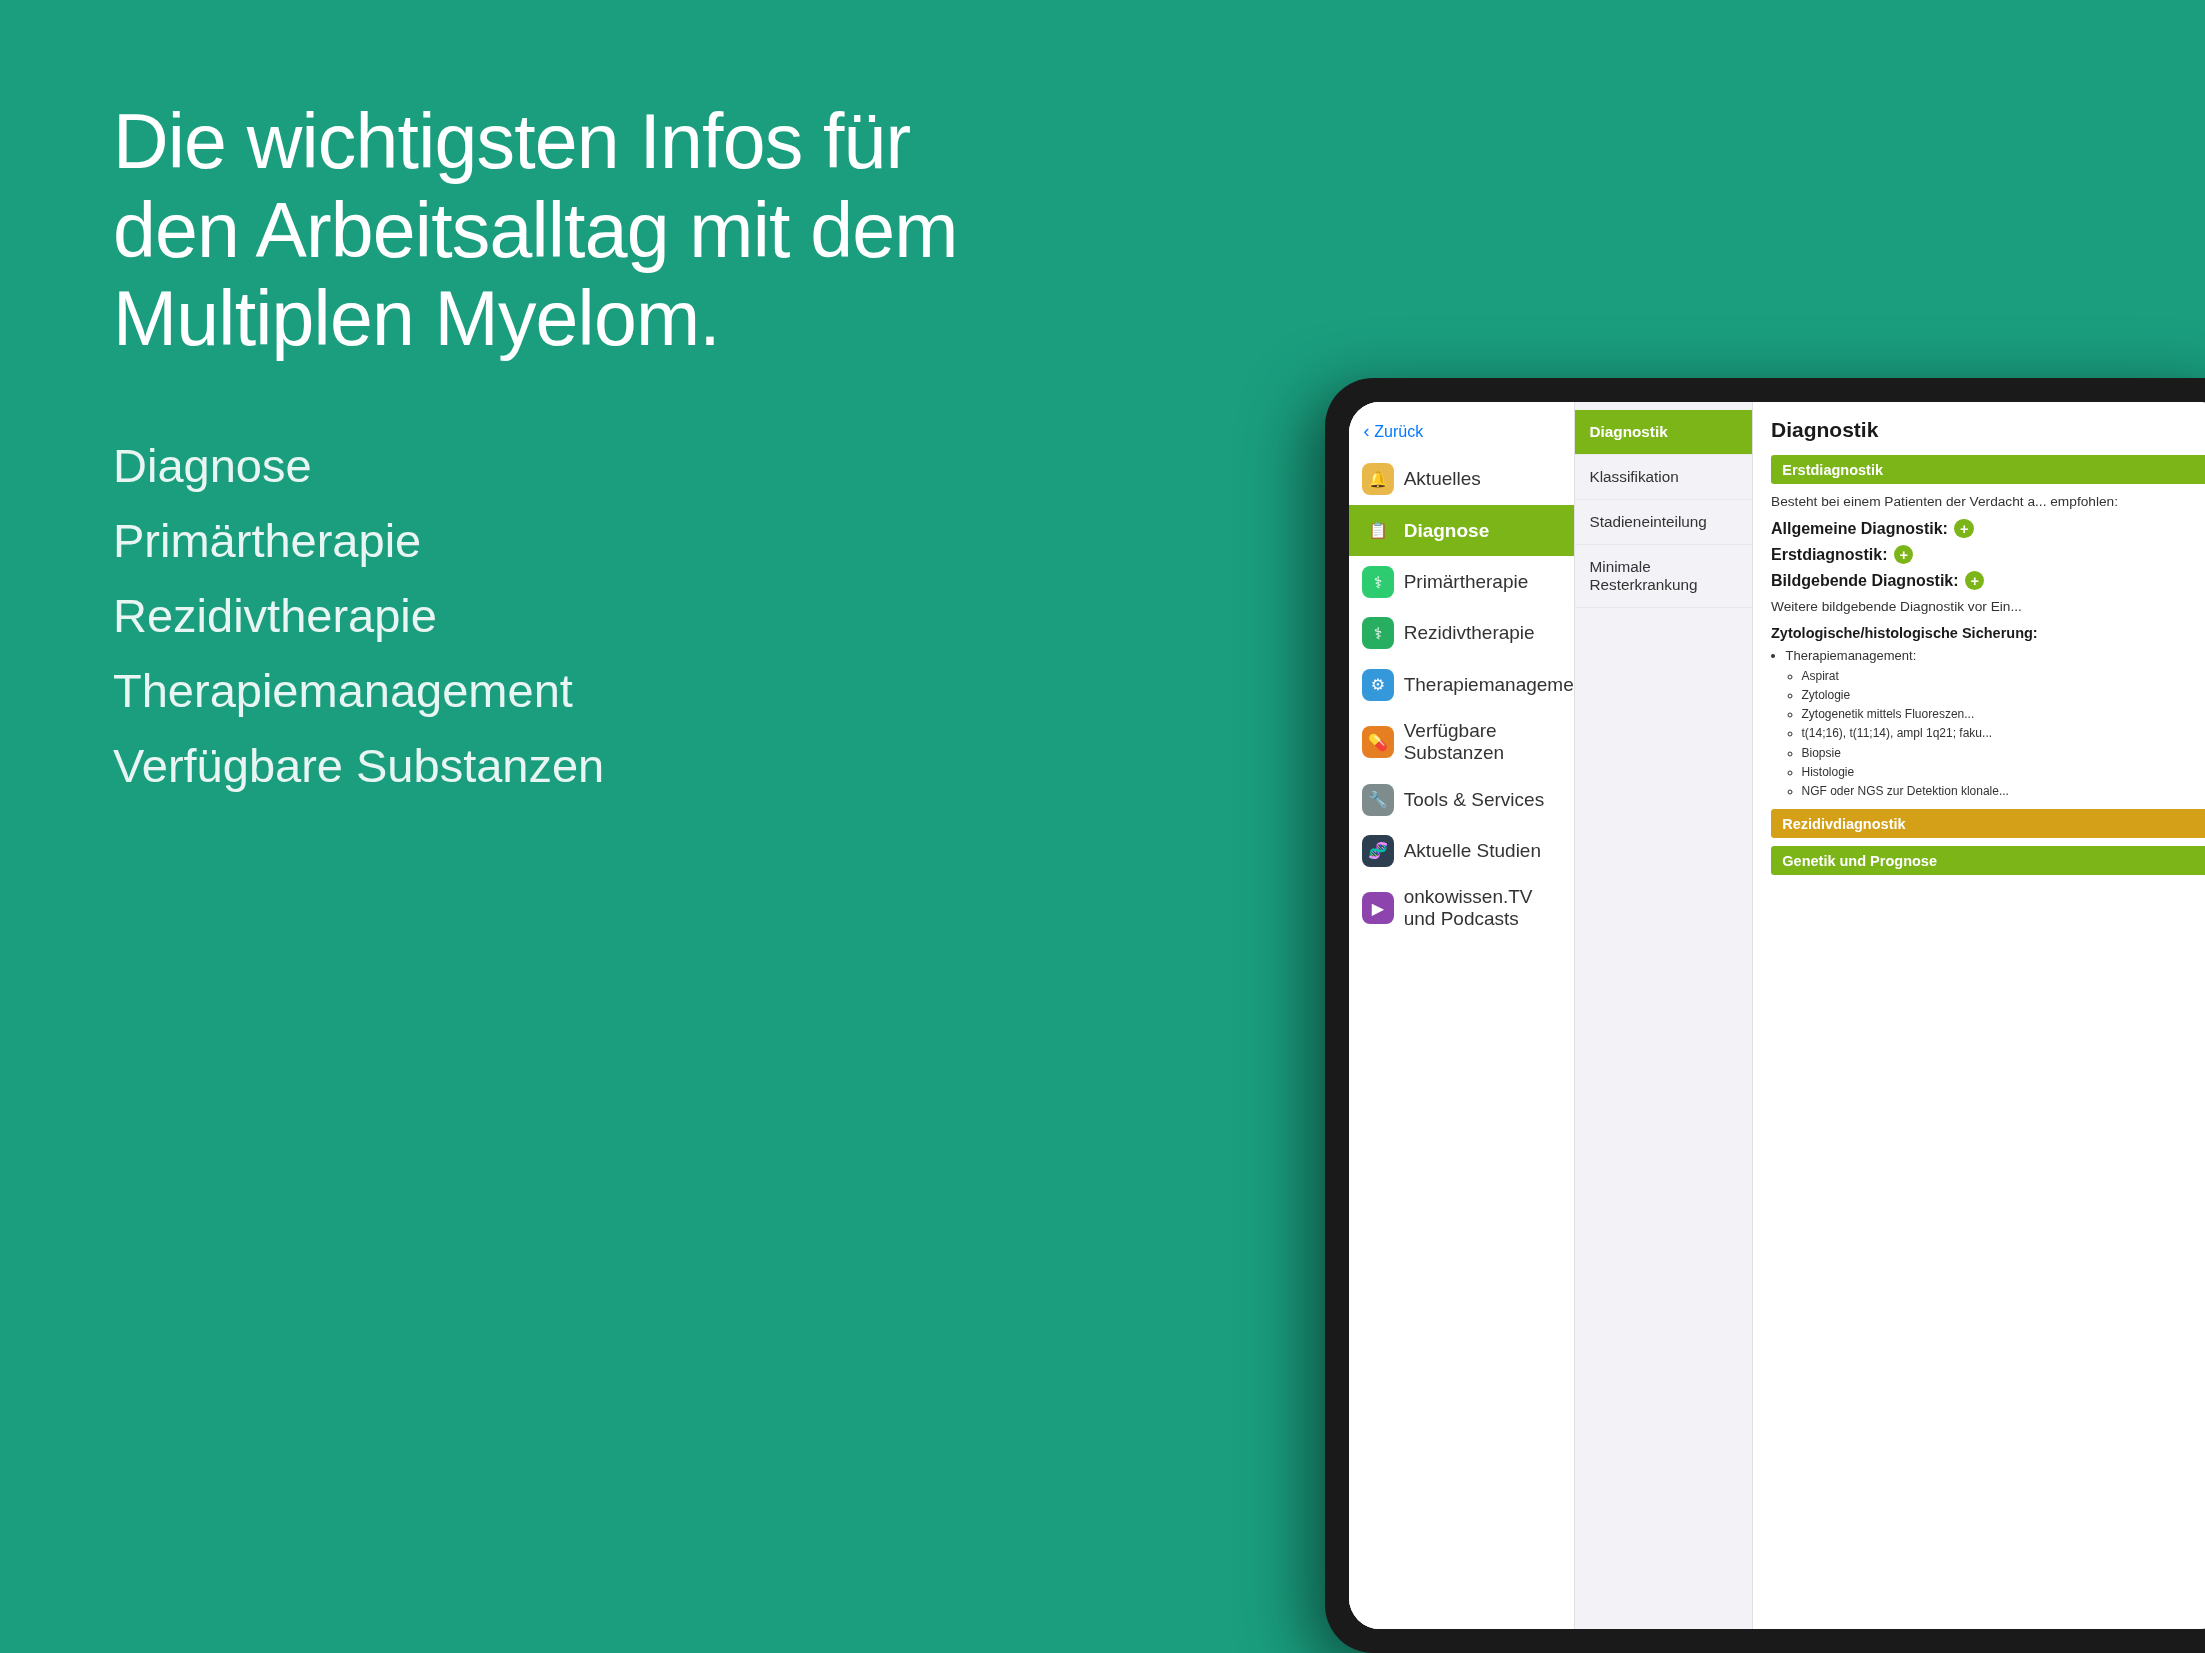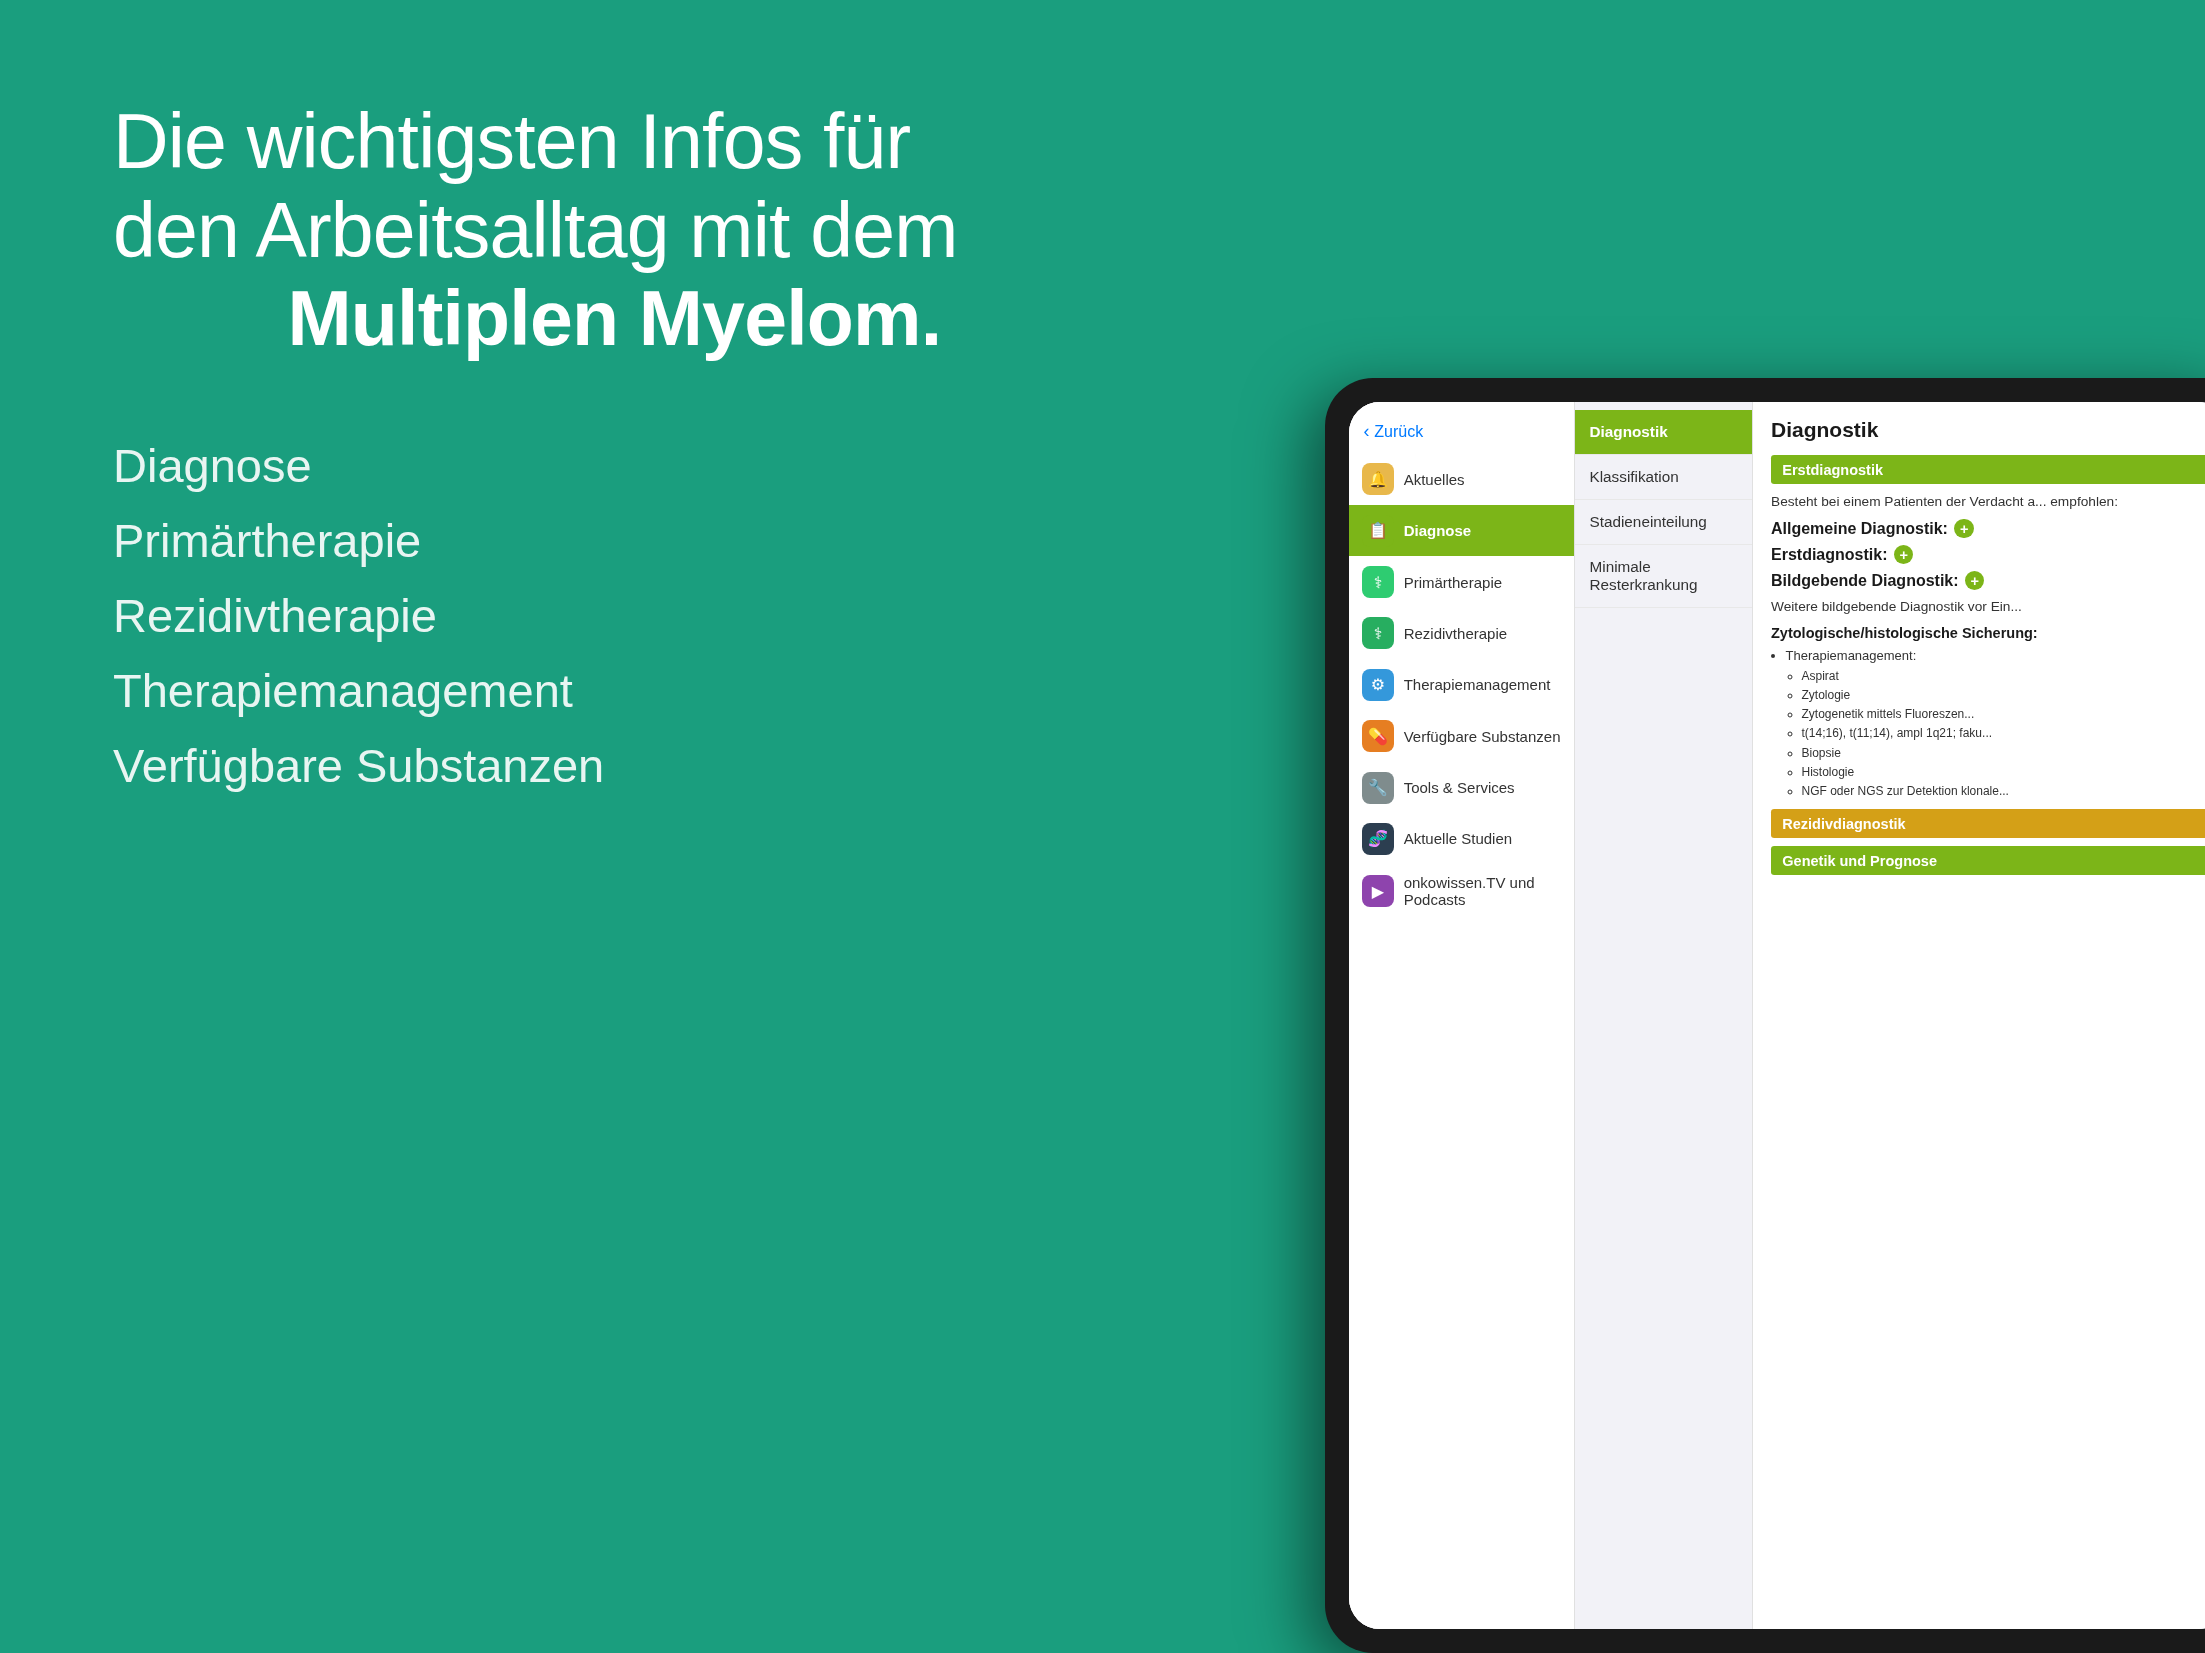--- a/index.html
+++ b/index.html
@@ -31,23 +31,22 @@
 
     .headline {
       color: #ffffff;
       font-size: 77px;
       line-height: 1.15;
       font-weight: 300;
       letter-spacing: -0.8px;
     }
 
     .headline strong {
-      font-weight: 700;
+      font-weight: 400;
       display: block;
-      text-align: center;
     }
 
     .nav-list {
       list-style: none;
       margin-top: 65px;
     }
 
     .nav-list li {
       color: #ffffff;
       font-size: 47px;
@@ -159,21 +158,21 @@
     .icon-diagnose { background: #7cb518; }
     .icon-primartherapie { background: #2ecc71; }
     .icon-rezidivtherapie { background: #27ae60; }
     .icon-therapiemanagement { background: #3498db; }
     .icon-substanzen { background: #e67e22; }
     .icon-tools { background: #7f8c8d; }
     .icon-studien { background: #2c3e50; }
     .icon-onkowissen { background: #8e44ad; }
 
     .sidebar-label {
-      font-size: 15px;
+      font-size: 19px;
       color: #333;
       font-weight: 400;
     }
 
     
     .middle-col {
       width: 178px;
       background: #f2f2f7;
       border-right: 0.8px solid #e0e0e0;
       padding-top: 8px;

